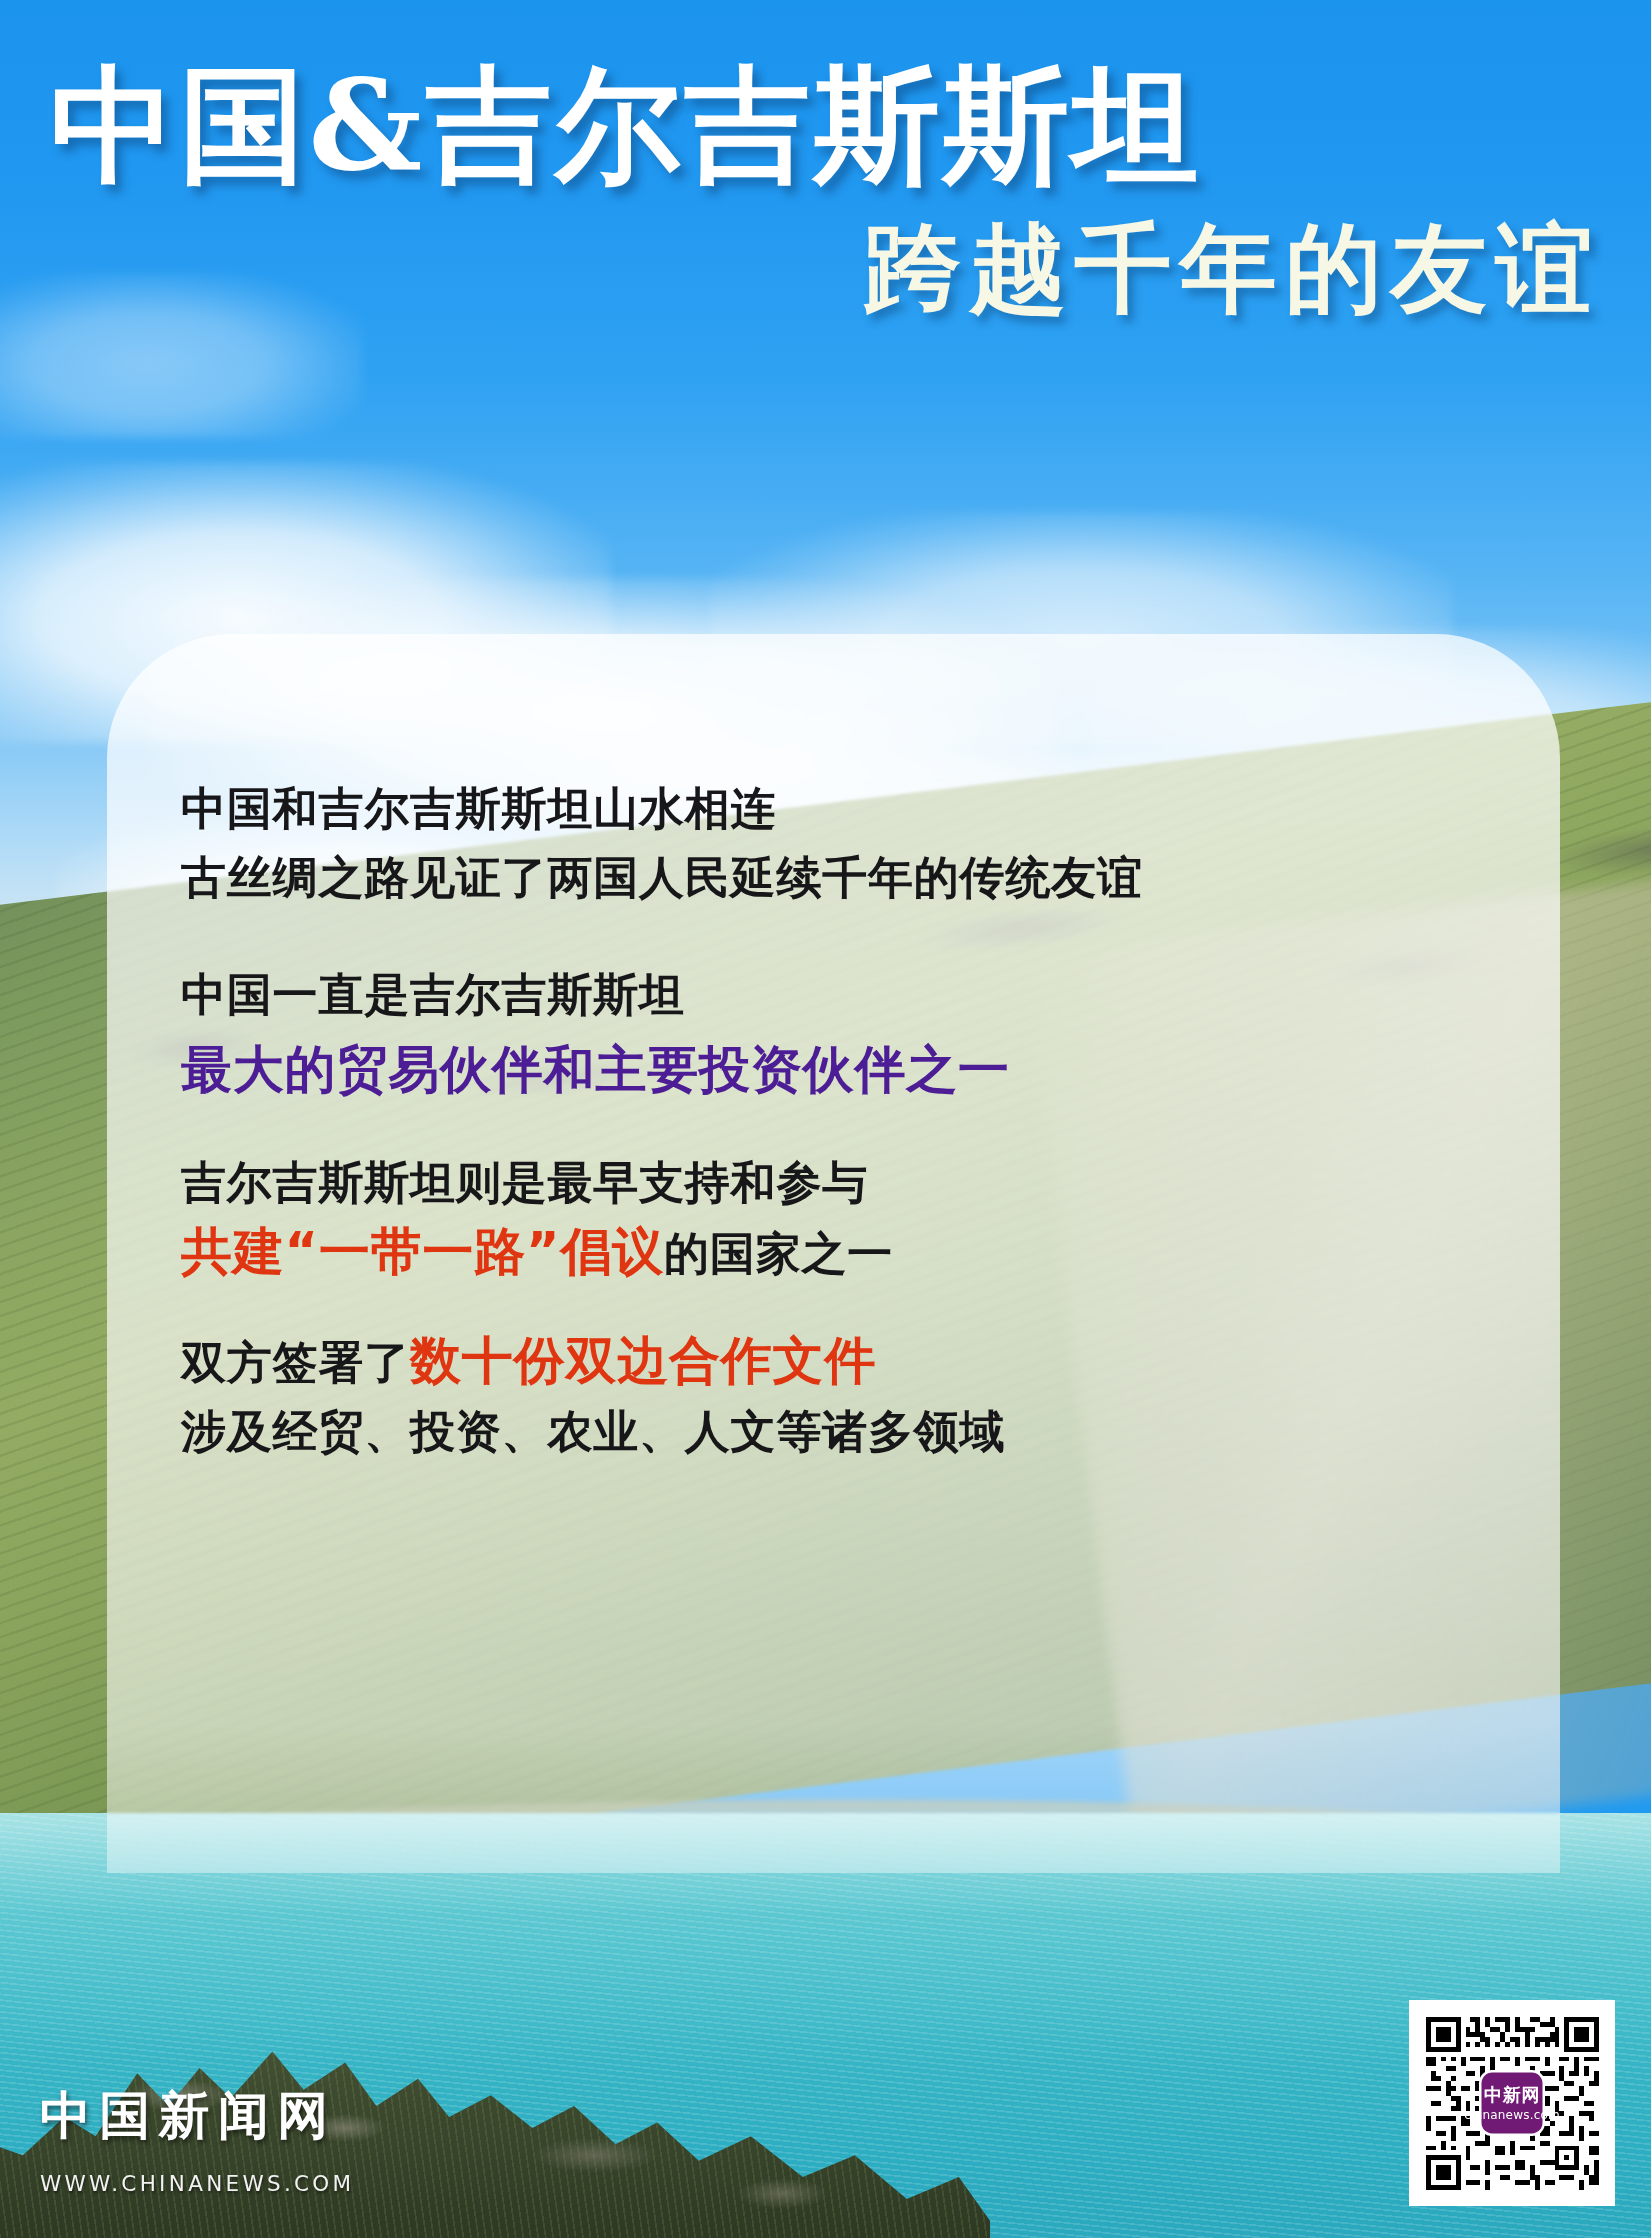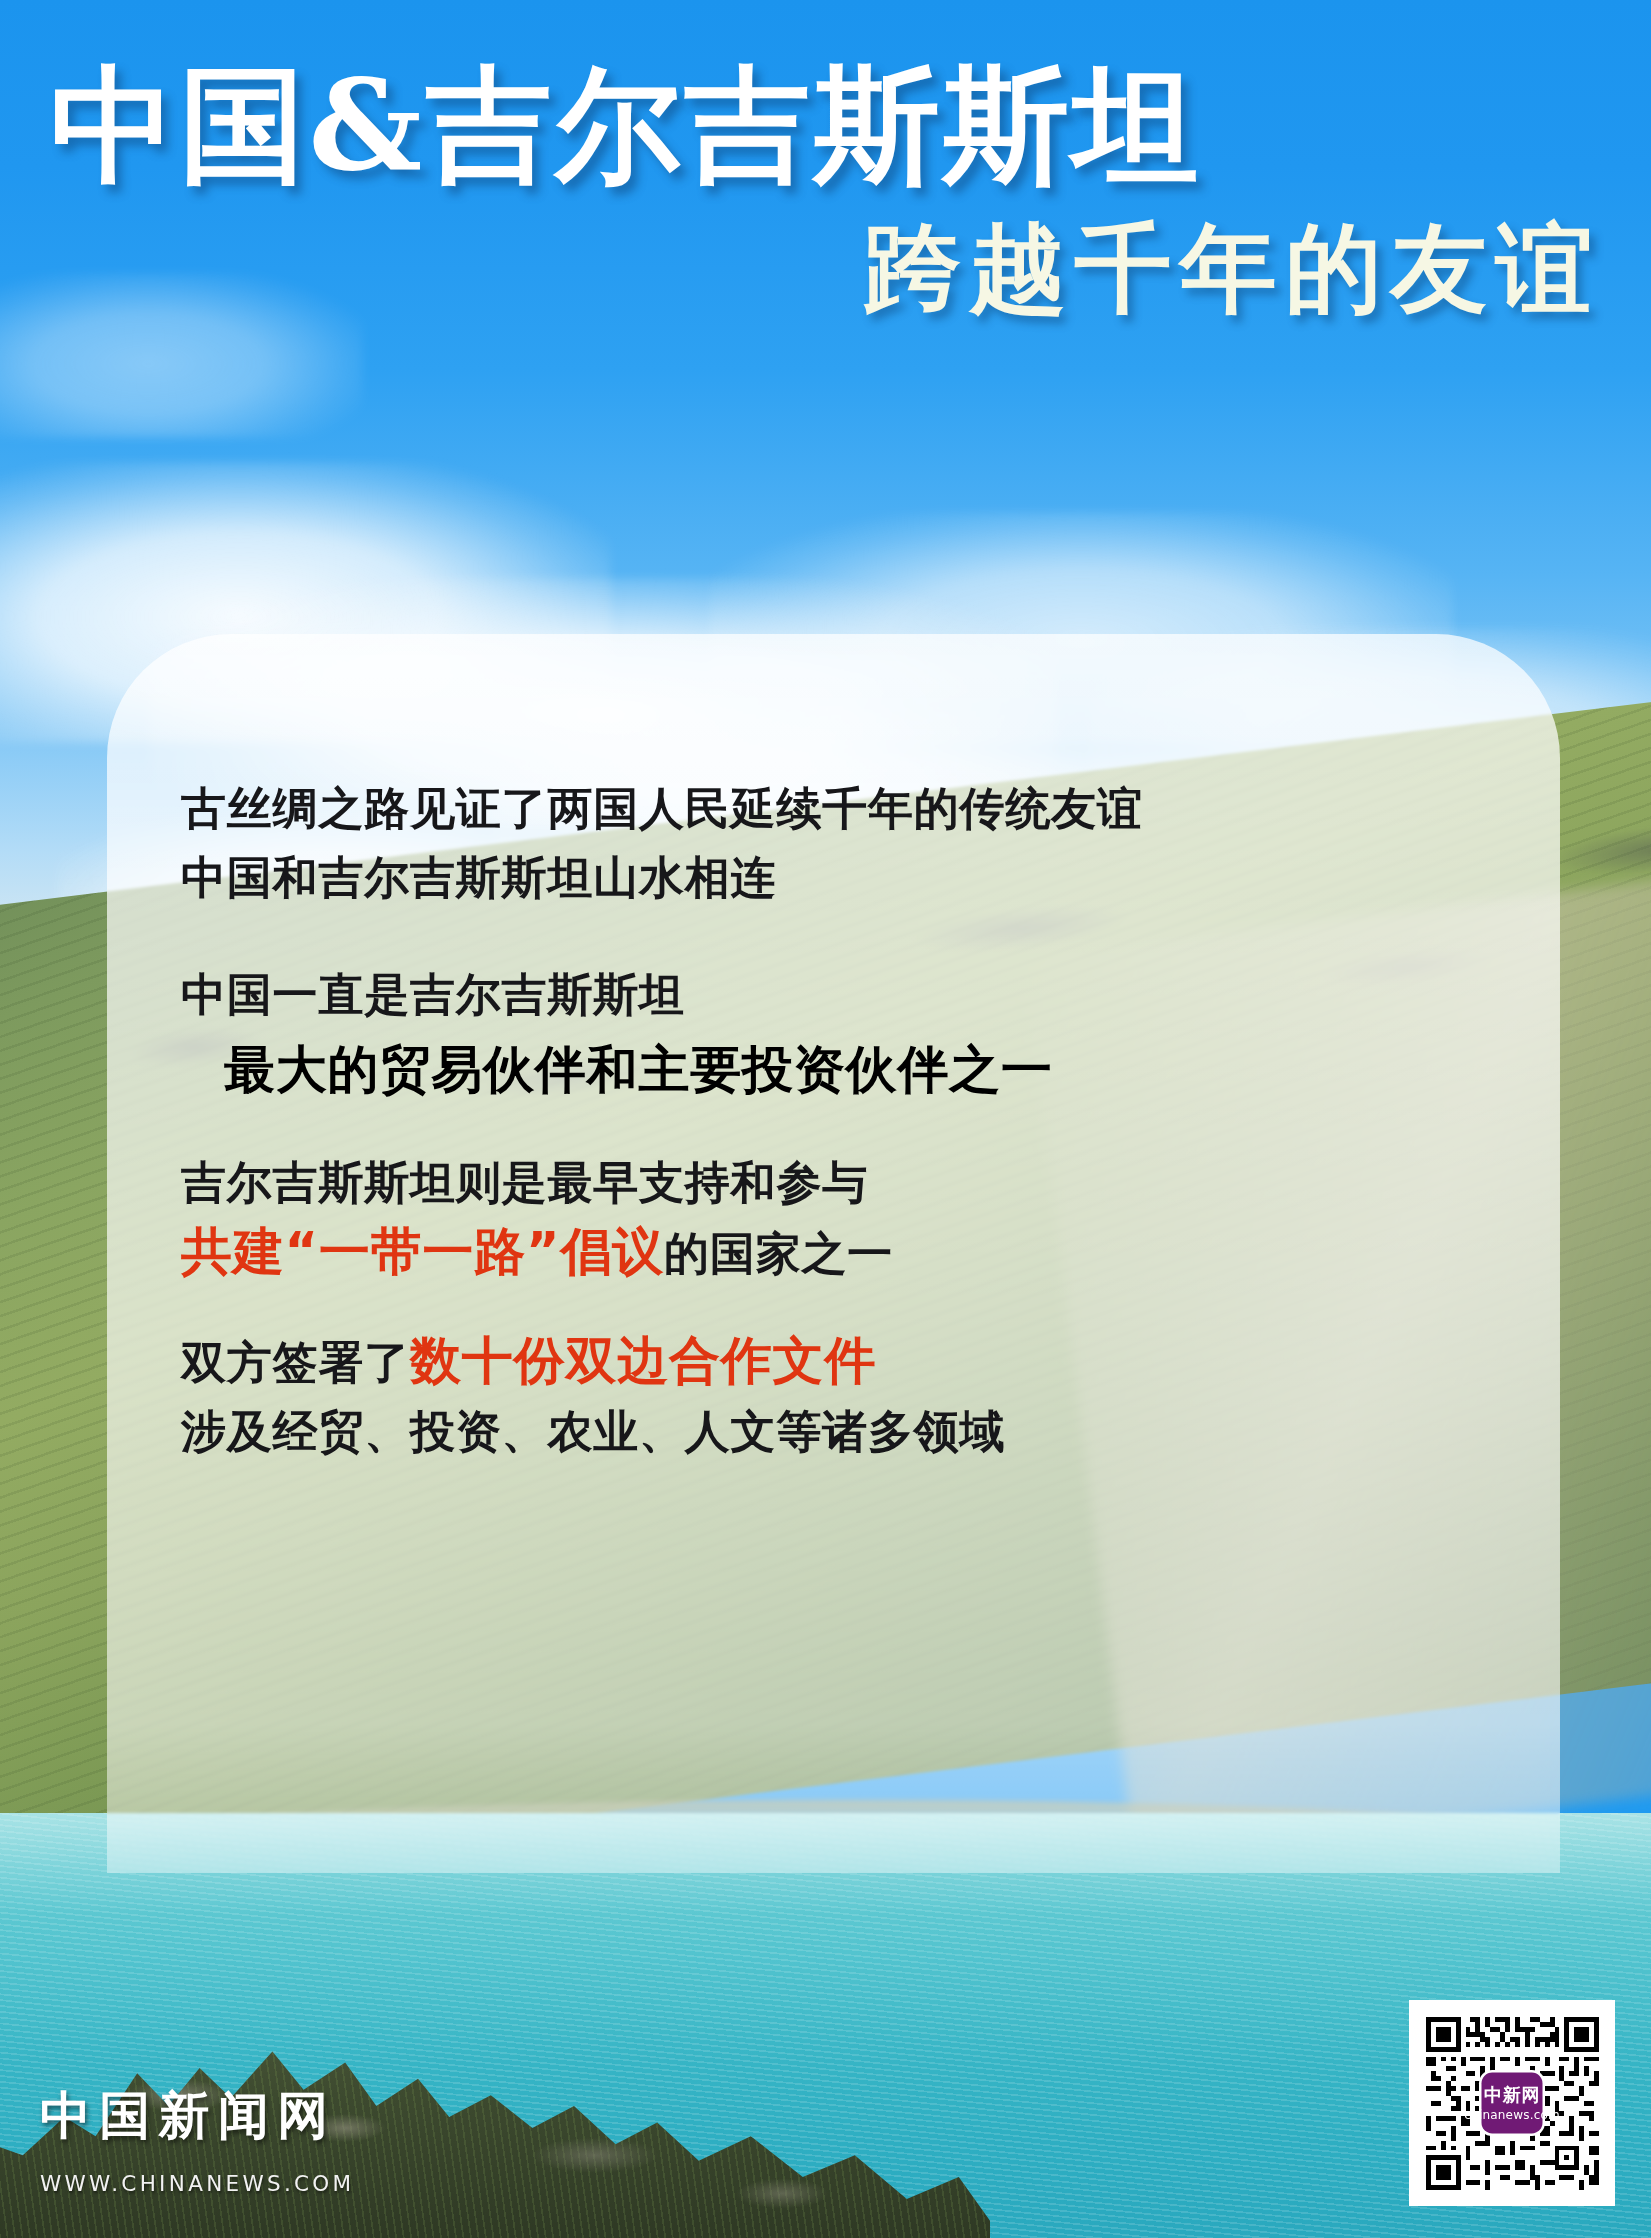--- a/index.html
+++ b/index.html
@@ -211,23 +211,22 @@
     font-size: 45px;
     line-height: 69px;
     color: #17171a;
     letter-spacing: 0.8px;
     white-space: nowrap;
   }
   .line.big {
     font-family: "DejaVu Sans", "Liberation Sans", sans-serif;
     font-size: 51px;
     line-height: 81px;
-    color: #000000;
+    color: #4c1d95;
     letter-spacing: 0.8px;
-    margin-left: 43px;
   }
   .line .hl {
     font-family: "DejaVu Sans", "Liberation Sans", sans-serif;
     font-size: 51px;
     color: #e03511;
     font-weight: 700;
     margin-top: 19px;
   }
   .line .norm {
     font-family: "DejaVu Serif", "Liberation Serif", serif;
@@ -318,22 +317,22 @@
   </div>
 
   <div class="title-main">中国&amp;吉尔吉斯斯坦</div>
   <div class="title-sub">跨越千年的友谊</div>
 
   <div class="card"></div>
 
   <div class="content">
 
     <div class="para">
+      <div class="line">中国和吉尔吉斯斯坦山水相连</div>
       <div class="line">古丝绸之路见证了两国人民延续千年的传统友谊</div>
-      <div class="line">中国和吉尔吉斯斯坦山水相连</div>
     </div>
 
     <div class="gap-md"></div>
 
     <div class="para">
       <div class="line">中国一直是吉尔吉斯斯坦</div>
       <div class="line big">最大的贸易伙伴和主要投资伙伴之一</div>
     </div>
 
     <div class="gap-sm"></div>

